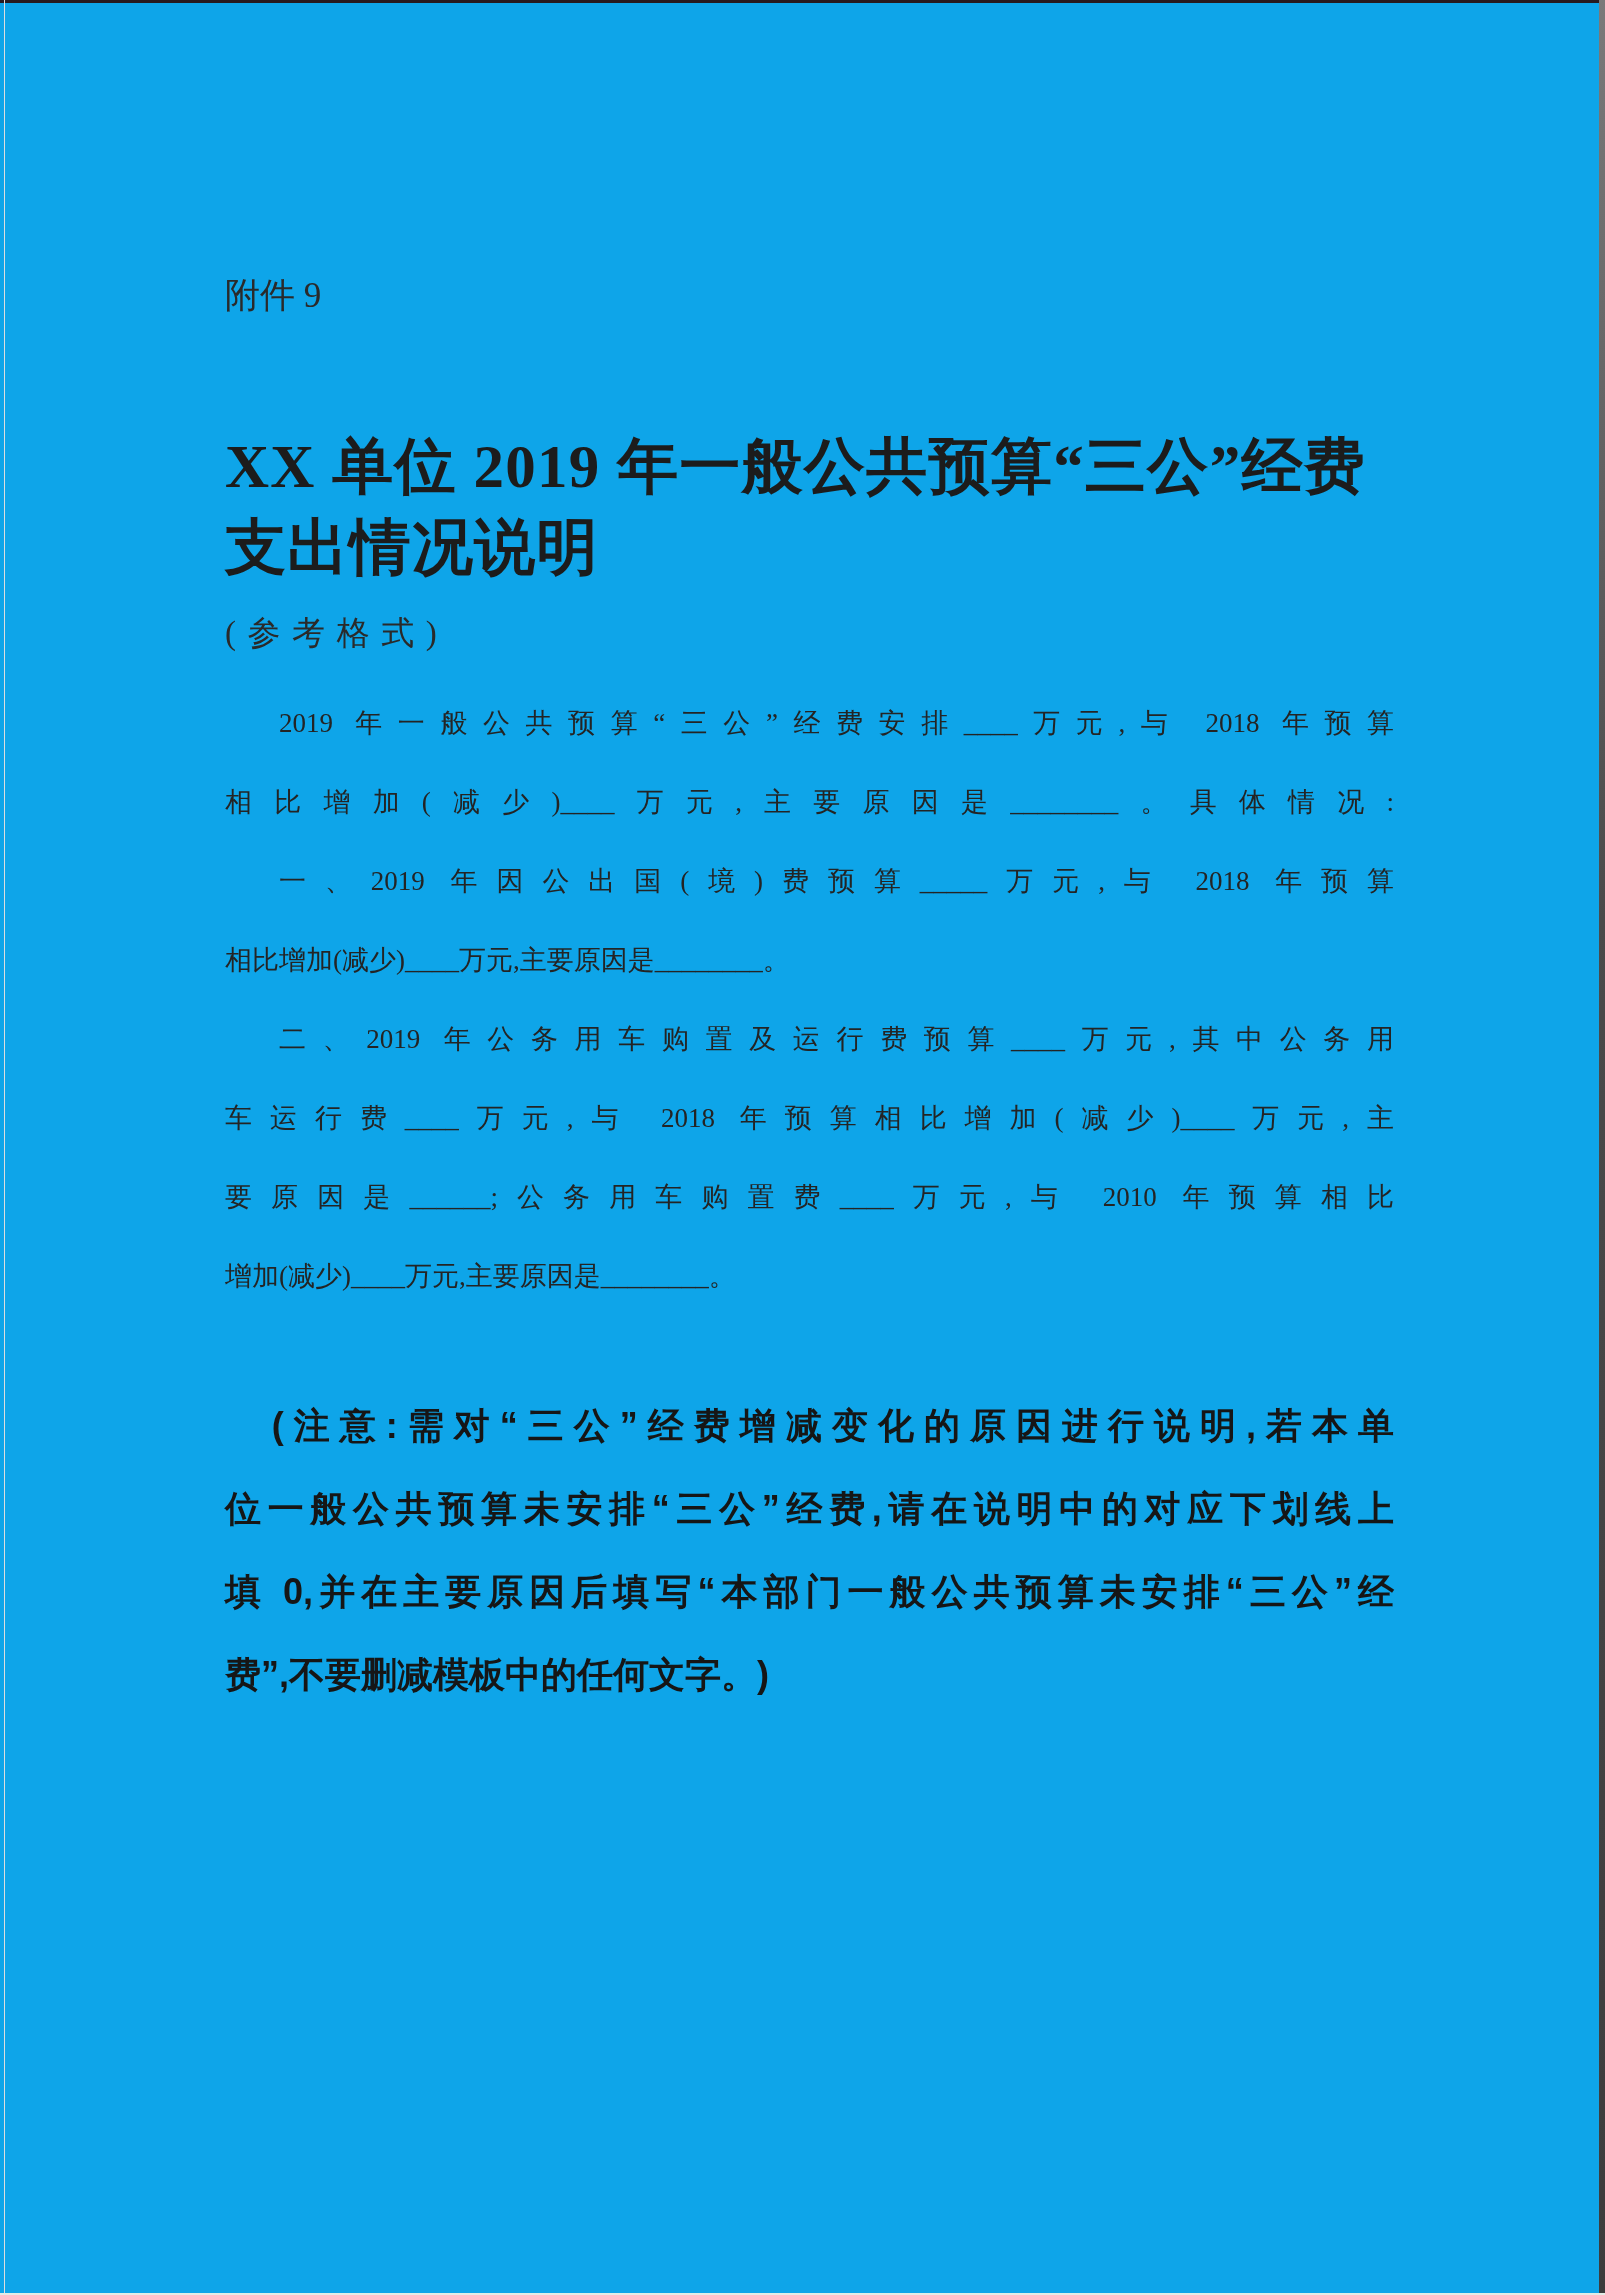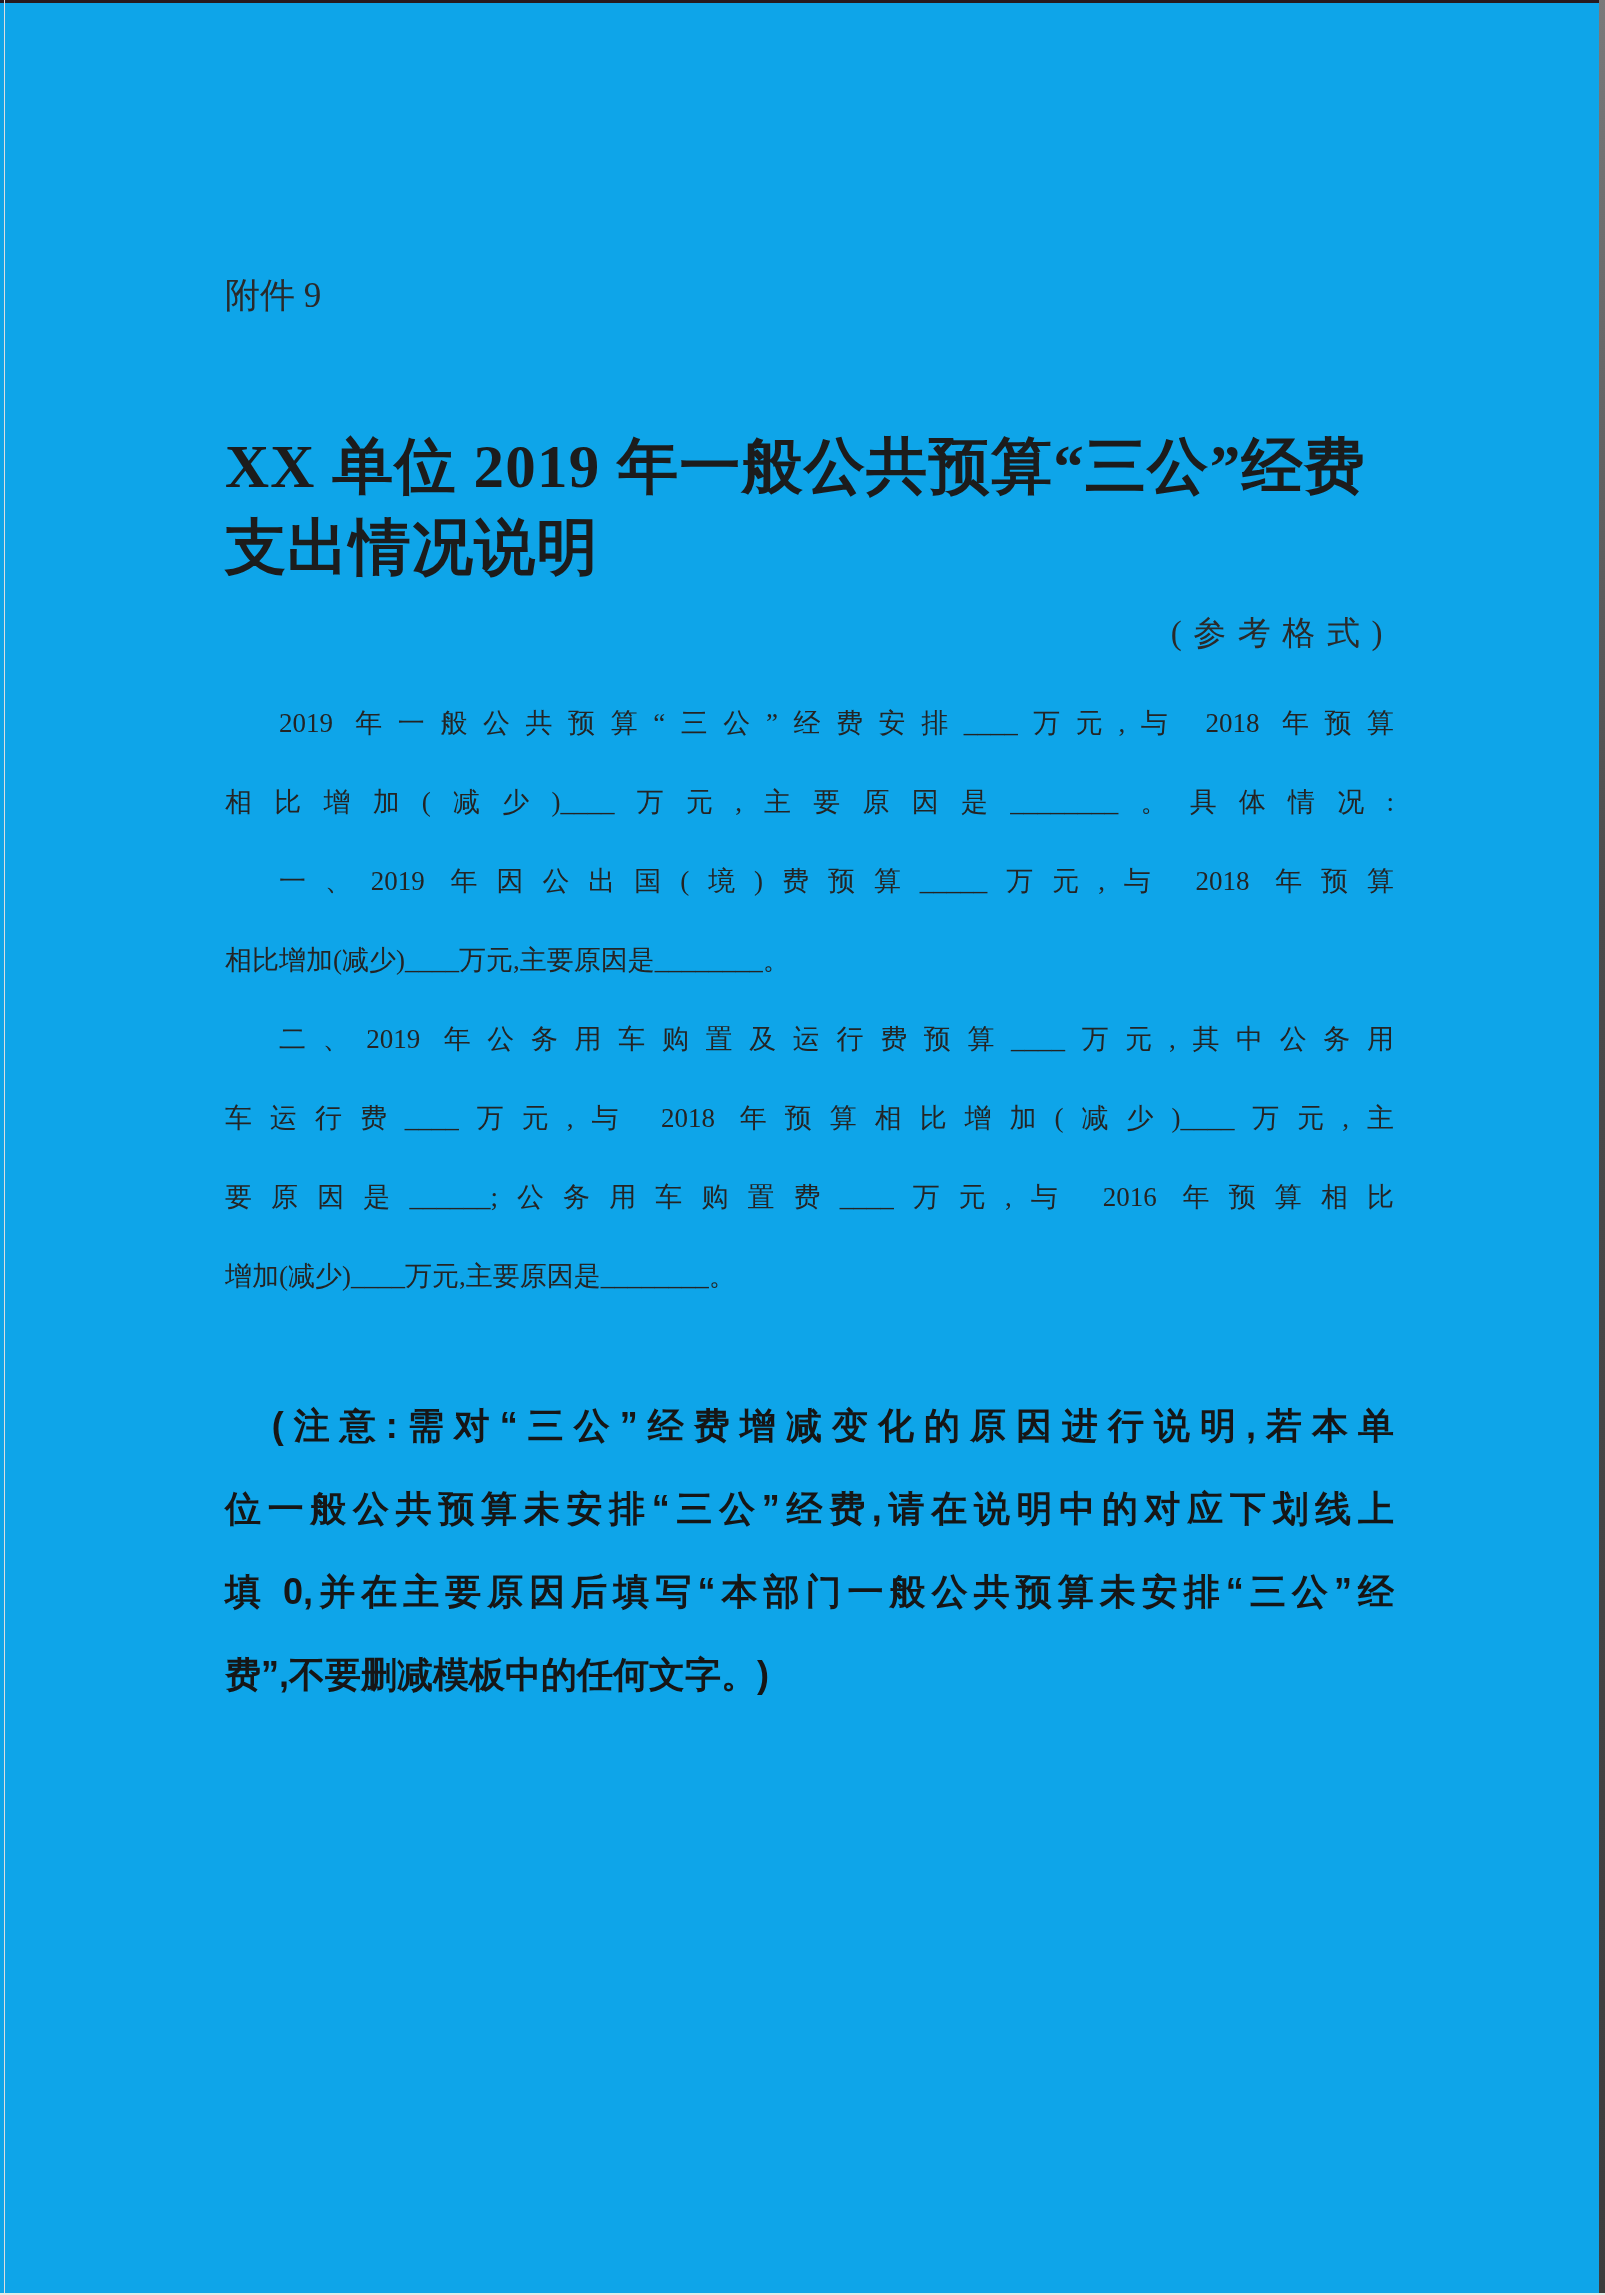--- a/index.html
+++ b/index.html
@@ -52,21 +52,21 @@
   .doc-title {
     margin-top: 104px;
     font-weight: 700;
     font-size: 61px;
     line-height: 81px;
     color: #1c1c1c;
     letter-spacing: 1.3px;
   }
   .subtitle {
     margin-top: 21px;
-    text-align: right;
+    text-align: left;
     font-size: 33px;
     line-height: 49px;
     letter-spacing: 0.35em;
     color: #2a2a2a;
   }
   .body-section {
     margin-top: 26px;
     font-size: 27px;
     line-height: 79px;
     color: #242424;
@@ -123,21 +123,21 @@
       </div>
 
       <div>
         <div class="line fill indent-2">一、2019 年因公出国(境)费预算_____万元,与 2018 年预算</div>
         <div class="line end">相比增加(减少)____万元,主要原因是________。</div>
       </div>
 
       <div>
         <div class="line fill indent-2">二、2019 年公务用车购置及运行费预算____万元,其中公务用</div>
         <div class="line fill">车运行费____万元,与 2018 年预算相比增加(减少)____万元,主</div>
-        <div class="line fill">要原因是______;公务用车购置费____万元,与 2016 年预算相比</div>
+        <div class="line fill">要原因是______;公务用车购置费____万元,与 2010 年预算相比</div>
         <div class="line end">增加(减少)____万元,主要原因是________。</div>
       </div>
 
 
     </div>
 
     <div class="note-section">
       <div class="line fill indent-note">(注意:需对“三公”经费增减变化的原因进行说明,若本单</div>
       <div class="line fill">位一般公共预算未安排“三公”经费,请在说明中的对应下划线上</div>
       <div class="line fill">填 0,并在主要原因后填写“本部门一般公共预算未安排“三公”经</div>

